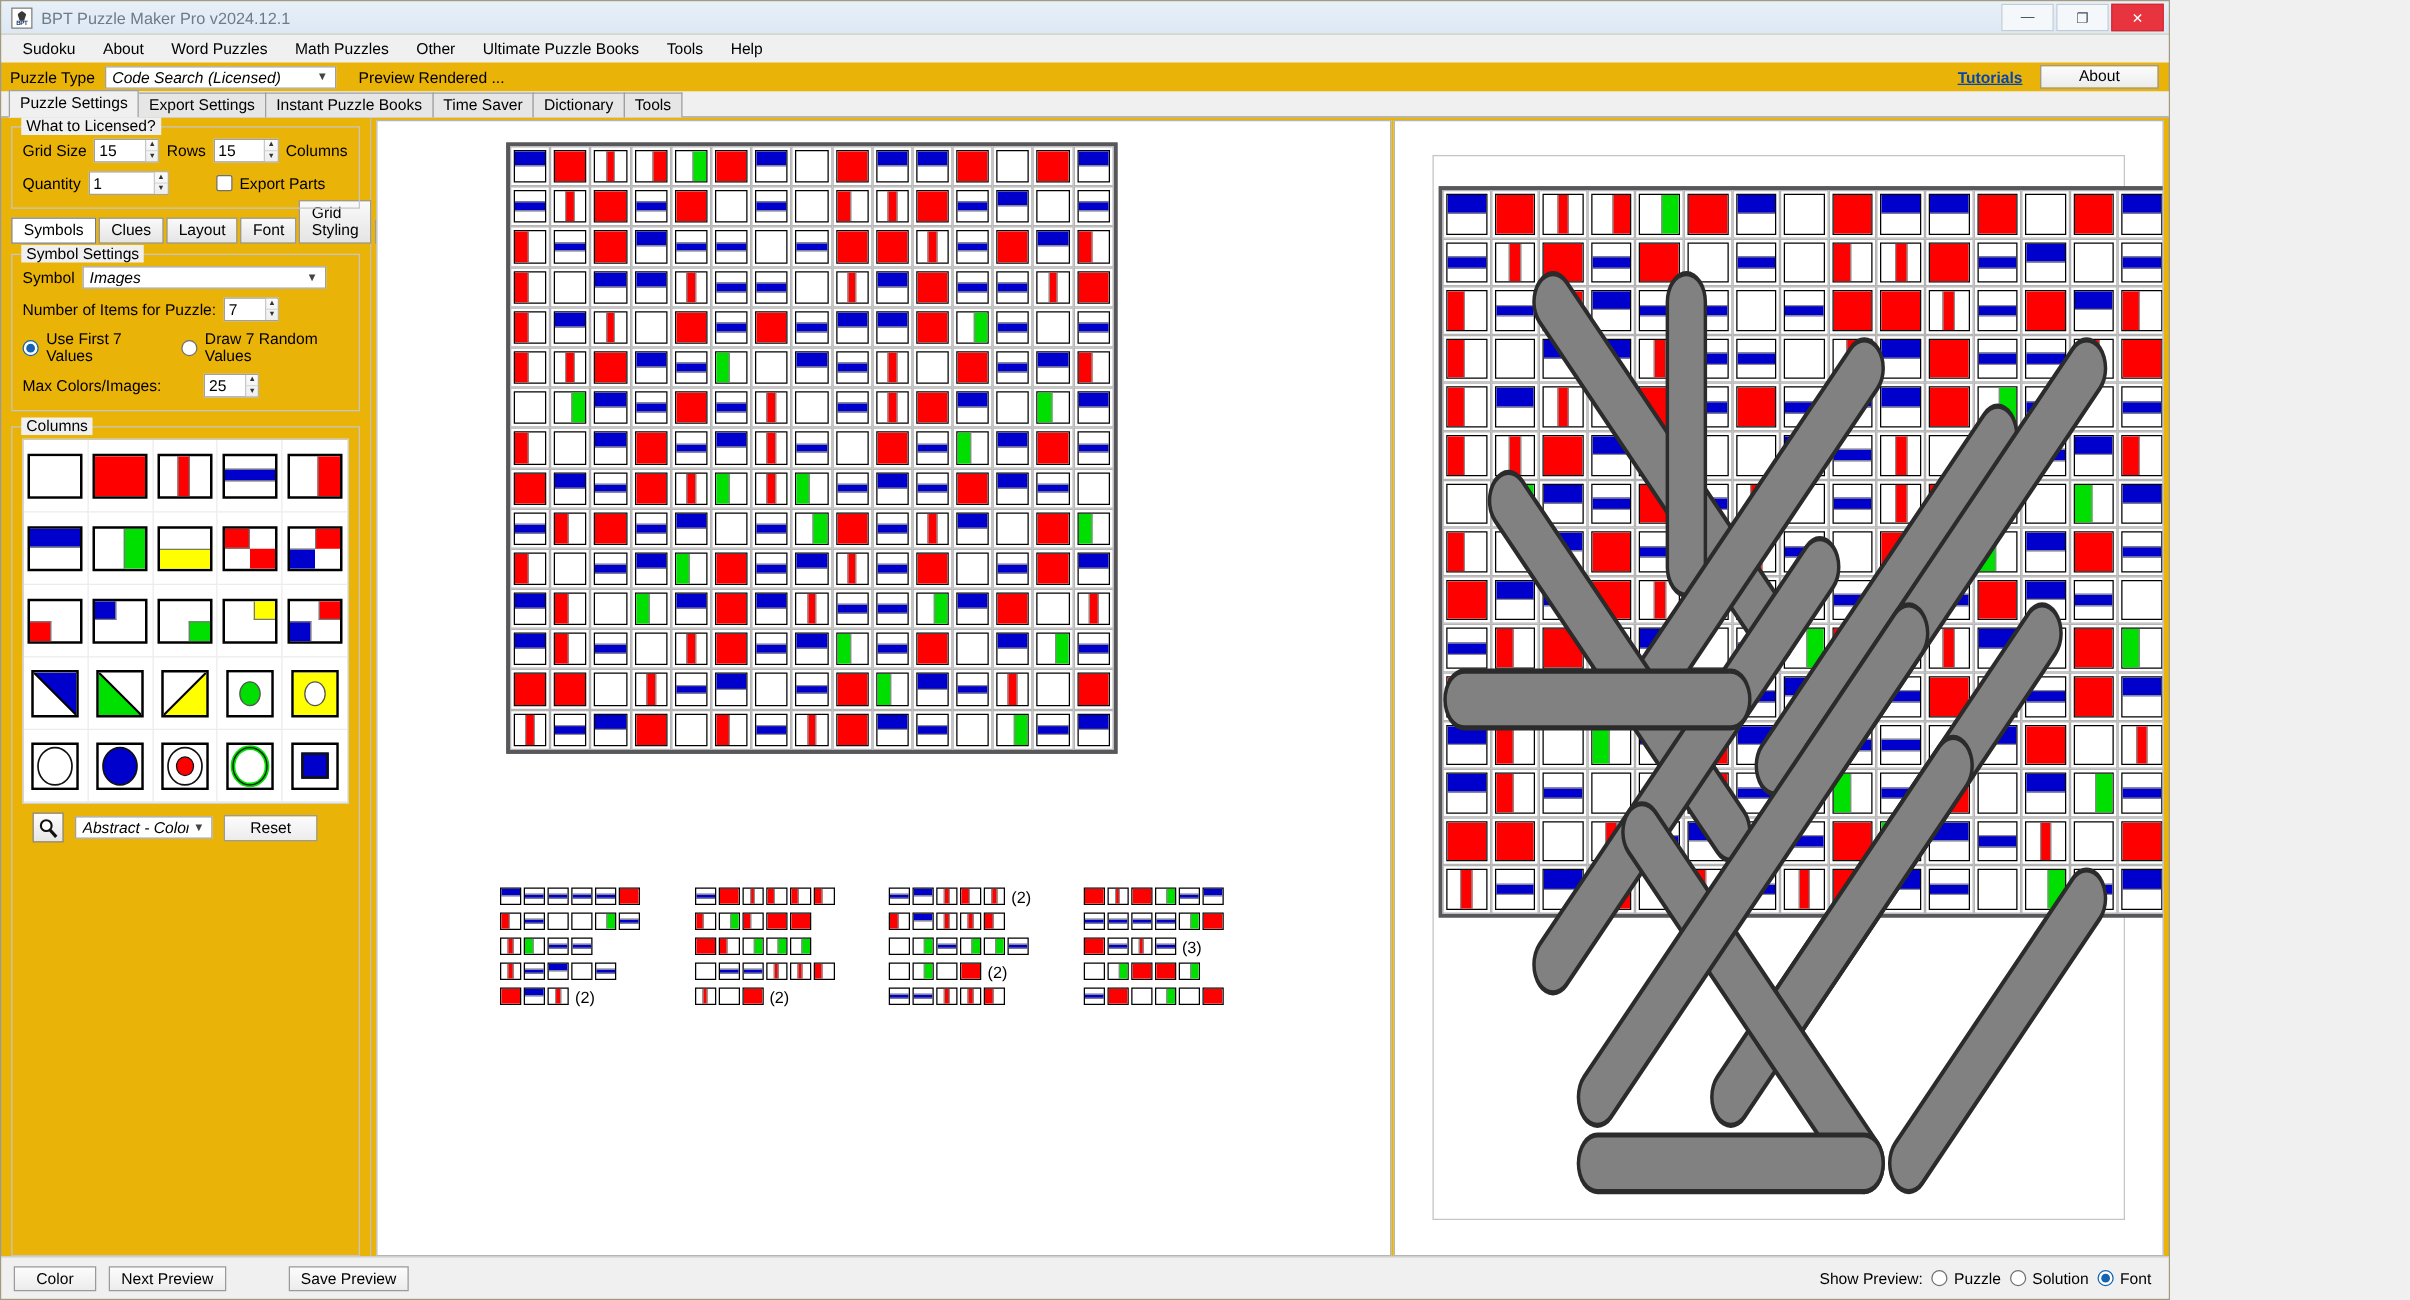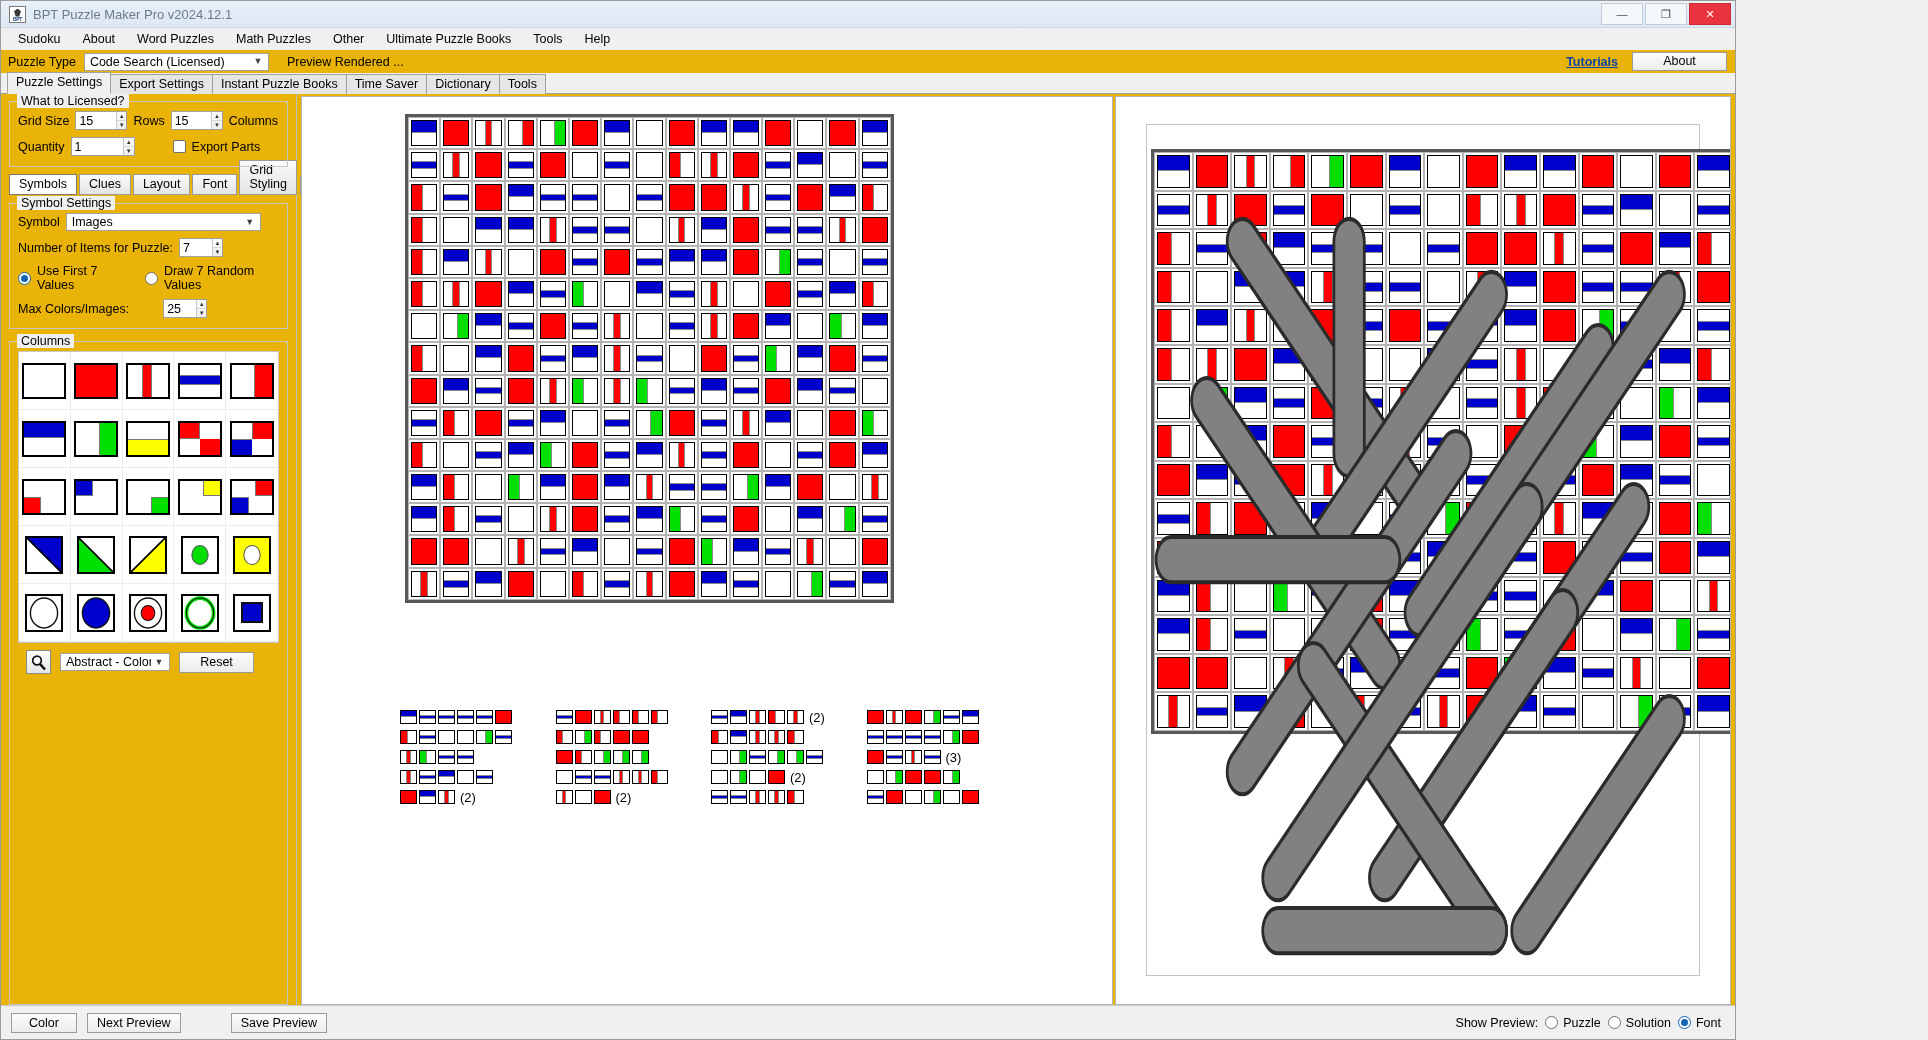--- a/index.html
+++ b/index.html
@@ -35,21 +35,21 @@
   
   .menubar { height:22px; display:flex; align-items:center; padding-left:6px; gap:0; flex:none;
     background:#f0f0f0; }
   .menubar .mi { padding:3px 11px; font-size:12.5px; white-space:nowrap; }
 
   
   .ptrow { height:23px; display:flex; align-items:center; padding-left:7px; gap:8px; flex:none; position:relative; }
   .ptrow .lbl { font-size:12.5px; }
   .combo { height:18px; border:1px solid #a0a0a0; background:#fff; display:flex; align-items:center;
     padding:0 2px 0 5px; font-size:12.5px; position:relative; }
-  .combo .cbtxt { flex:1; overflow:hidden; white-space:nowrap; }
+  .combo .cbtxt { flex:1; overflow:hidden; white-space:nowrap;font-style:italic; }
   .combo .arw { width:16px; text-align:center; font-size:9px; color:#444; line-height:1; }
   #puzzle-type-combo { width:185px; }
   .prev-rendered { font-size:12.5px; margin-left:10px; }
   .toprights { position:absolute; right:8px; top:2px; display:flex; align-items:center; gap:14px; }
   .link { color:#0645ad; text-decoration:underline; font-size:12.5px;font-weight:bold; }
   .btn { border:1px solid #9a9a9a; background:linear-gradient(#fcfcfc,#ececec); font-size:12.5px;
     padding:3px 12px; text-align:center; color:#000; }
   #about-button { width:95px; height:19px; padding:0; line-height:17px; }
 
   

